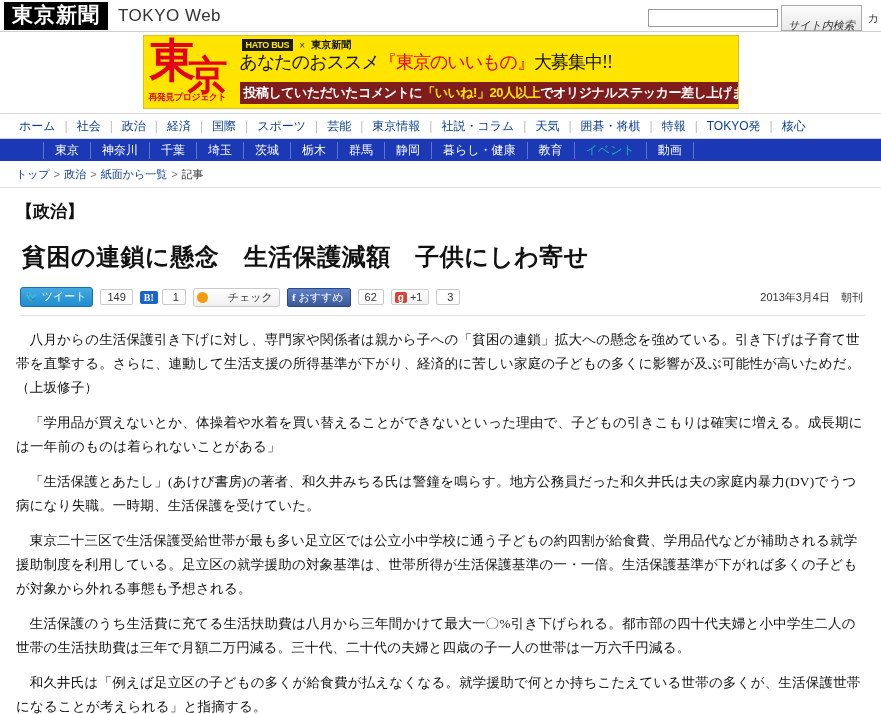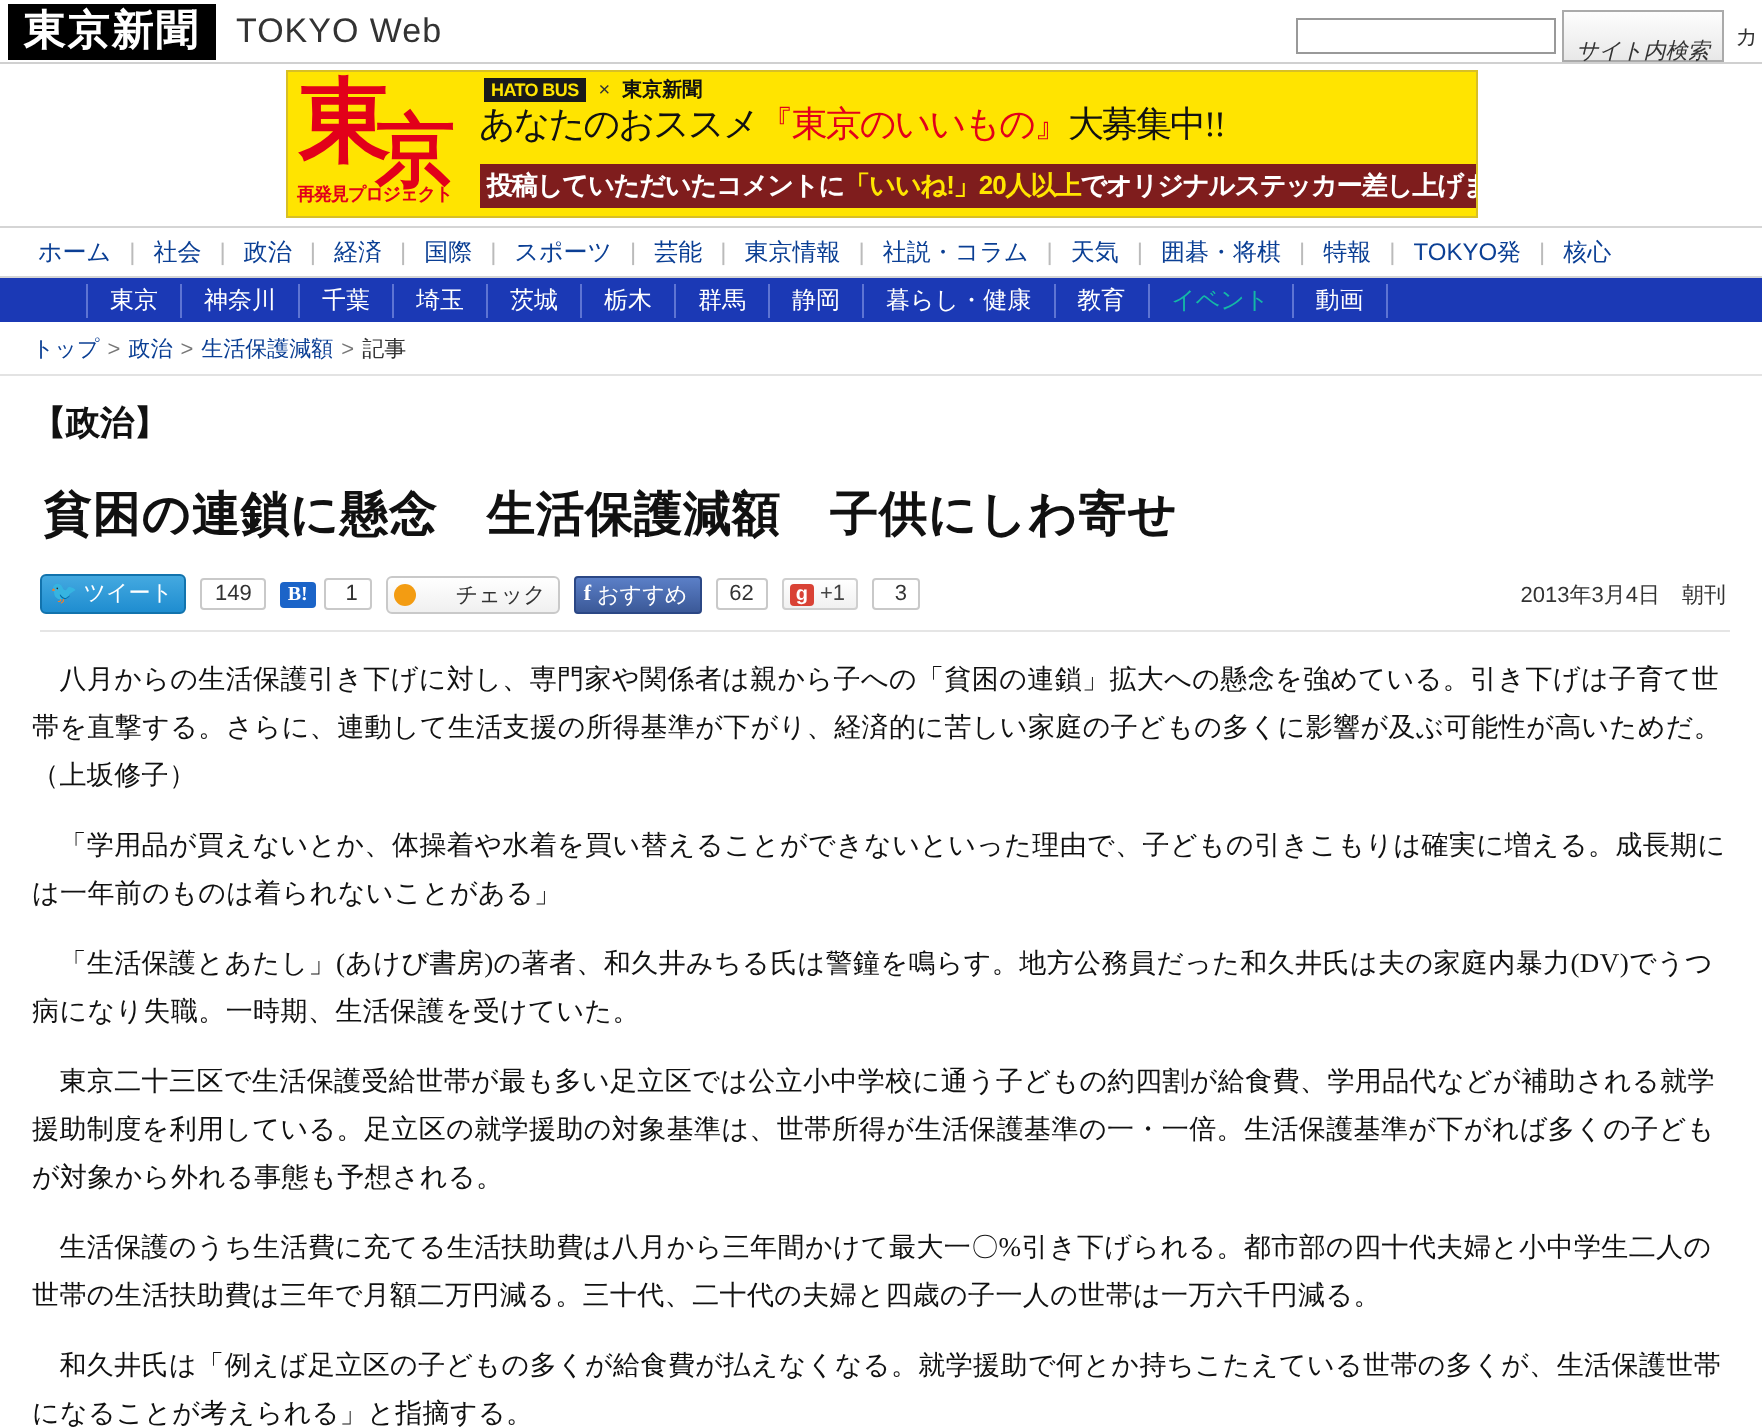--- a/index.html
+++ b/index.html
@@ -405,21 +405,21 @@
   <span class="item">栃木</span>
   <span class="item">群馬</span>
   <span class="item">静岡</span>
   <span class="item">暮らし・健康</span>
   <span class="item">教育</span>
   <span class="item yellow">イベント</span>
   <span class="item">動画</span>
 </div>
 
 <div class="crumb">
-  <a>トップ</a><span class="gt">&gt;</span><a>政治</a><span class="gt">&gt;</span><a>生活保護減額</a><span class="gt">&gt;</span><span>記事</span>
+  <a>トップ</a><span class="gt">&gt;</span><a>政治</a><span class="gt">&gt;</span><a>紙面から一覧</a><span class="gt">&gt;</span><span>記事</span>
 </div>
 
 <div class="content">
   <div class="category">【政治】</div>
   <h1 class="headline">貧困の連鎖に懸念　生活保護減額　子供にしわ寄せ</h1>
 
   <div class="social-row">
     <span class="btn-tweet">
       <span class="bird">🐦</span>
       <span>ツイート</span>

